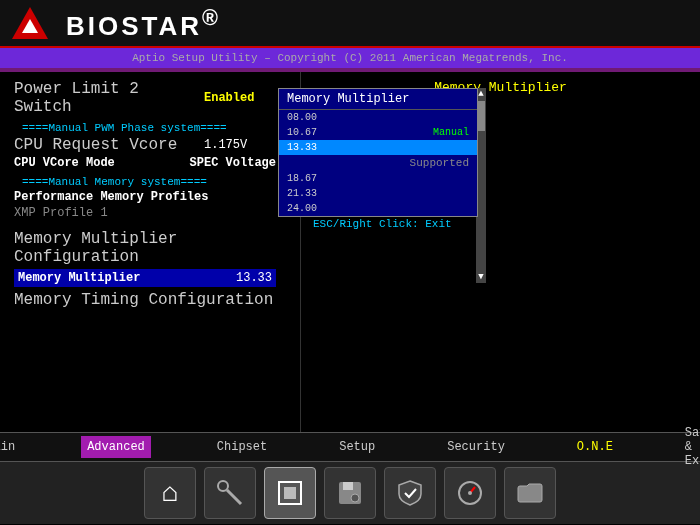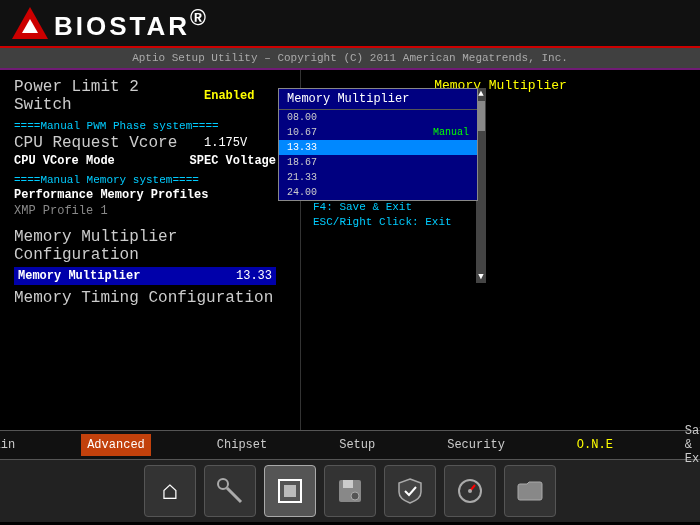--- a/index.html
+++ b/index.html
@@ -17,21 +17,21 @@
       background: #111;
       display: flex;
       align-items: center;
       height: 48px;
       padding: 0 12px;
       border-bottom: 2px solid #c00;
     }
     #logo-area {
       display: flex;
       align-items: center;
-      gap: 6px;
+      gap: 18px;
     }
     #logo-triangle {
       width: 0;
       height: 0;
       border-left: 18px solid transparent;
       border-right: 18px solid transparent;
       border-bottom: 32px solid #c00;
       position: relative;
     }
     #logo-triangle::after {
@@ -48,26 +48,26 @@
     #logo-text {
       color: #fff;
       font-size: 26px;
       font-weight: bold;
       letter-spacing: 3px;
       font-family: Arial, sans-serif;
     }
 
     
     #copyright-bar {
-      background: #404040;
+      background: #6d28d9;
       color: #aaa;
       font-size: 11px;
       text-align: center;
       padding: 4px 0;
-      border-bottom: 2px solid #701a75;
+      border-bottom: 4px solid #701a75;
     }
 
     
     #main-content {
       display: flex;
       height: 360px;
       background: #000;
     }
 
     
@@ -94,21 +94,21 @@
       min-width: 80px;
       text-align: left;
       padding-left: 8px;
     }
     .left-item-value.enabled { color: #ff0; font-weight: bold; }
     .left-item-value.number { color: #ff0; }
     .left-item-value.voltage { color: #fff; }
     .section-divider {
       color: #0cf;
       font-size: 11px;
-      margin: 6px 0 2px 0;
+      margin: 6px 0 2px 8px;
     }
     .left-label-white {
       color: #fff;
       font-weight: bold;
       font-size: 12px;
     }
     .left-label-dim {
       color: #888;
       font-size: 12px;
     }
@@ -190,21 +190,21 @@
       border-bottom: 1px solid #555;
     }
     .nav-item {
       color: #ccc;
       font-size: 12px;
       cursor: pointer;
       padding: 4px 6px;
     }
     .nav-item.active {
       color: #fff;
-      background: #c2410c;
+      background: #a21caf;
     }
     .nav-item-special {
       color: #ff0;
       font-size: 12px;
       padding: 4px 6px;
     }
 
     
     #icon-bar {
       background: #222;
@@ -367,20 +367,24 @@
     <span>08.00</span>
       <span></span>
   </div>
   <div class="dropdown-item">
     <span>10.67</span>
       <span style="color:#0f0;">Manual</span>
   </div>
   <div class="dropdown-item selected">
     <span>13.33</span>
       <span></span>
+  </div>
+  <div class="dropdown-item supported-label">
+    <span></span>
+      <span>Supported</span>
   </div>
   <div class="dropdown-item">
     <span>18.67</span>
       <span></span>
   </div>
   <div class="dropdown-item">
     <span>21.33</span>
       <span></span>
   </div>
   <div class="dropdown-item">

